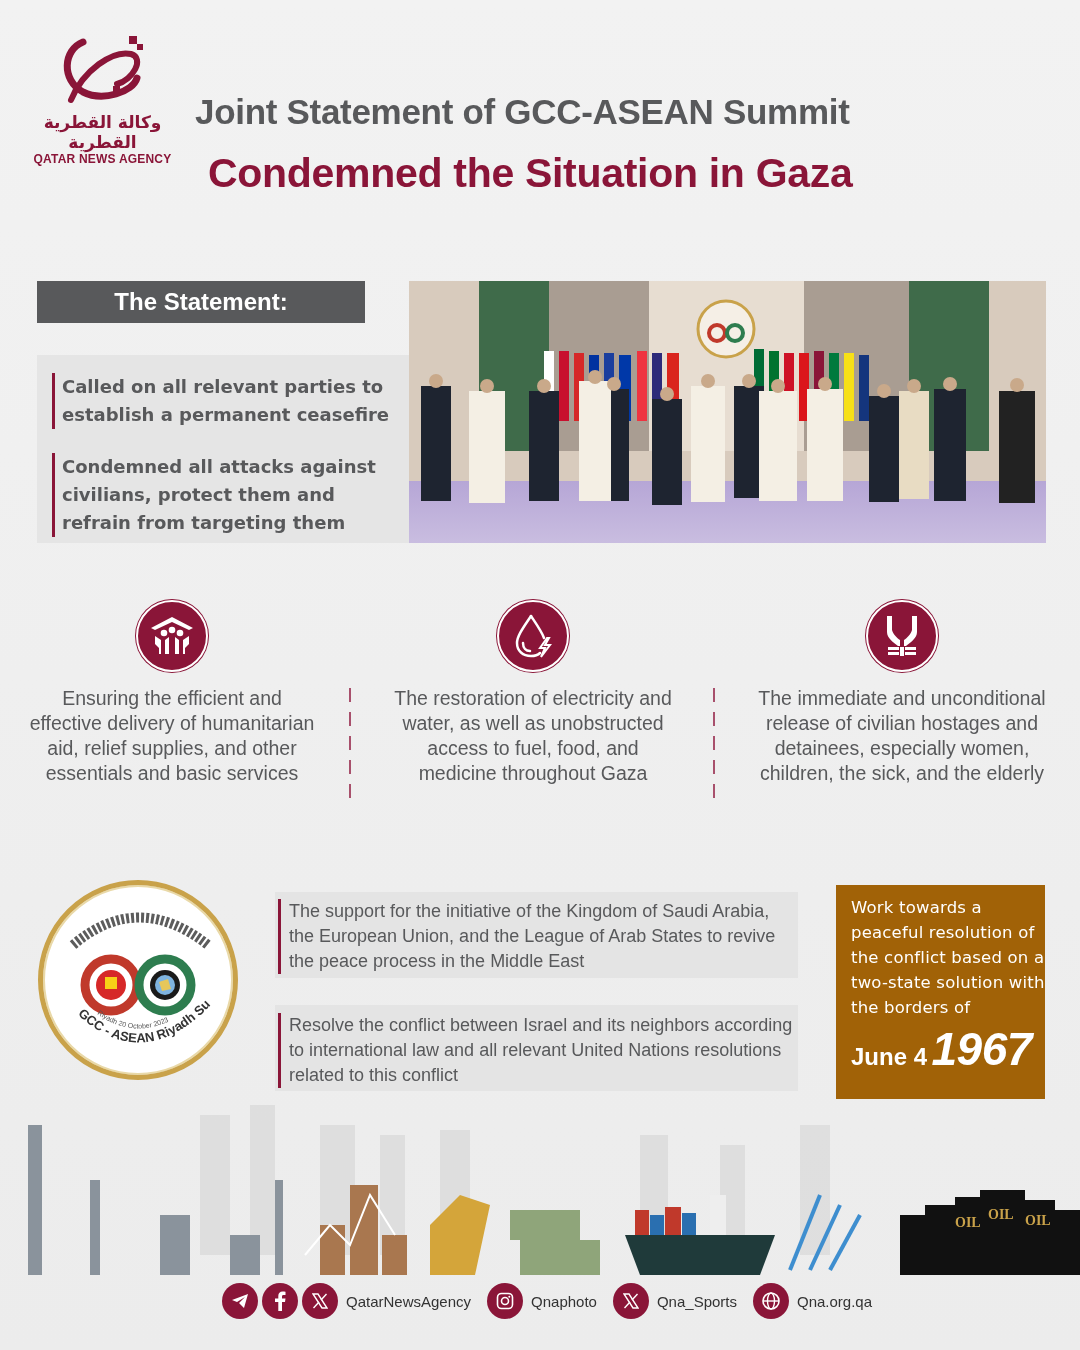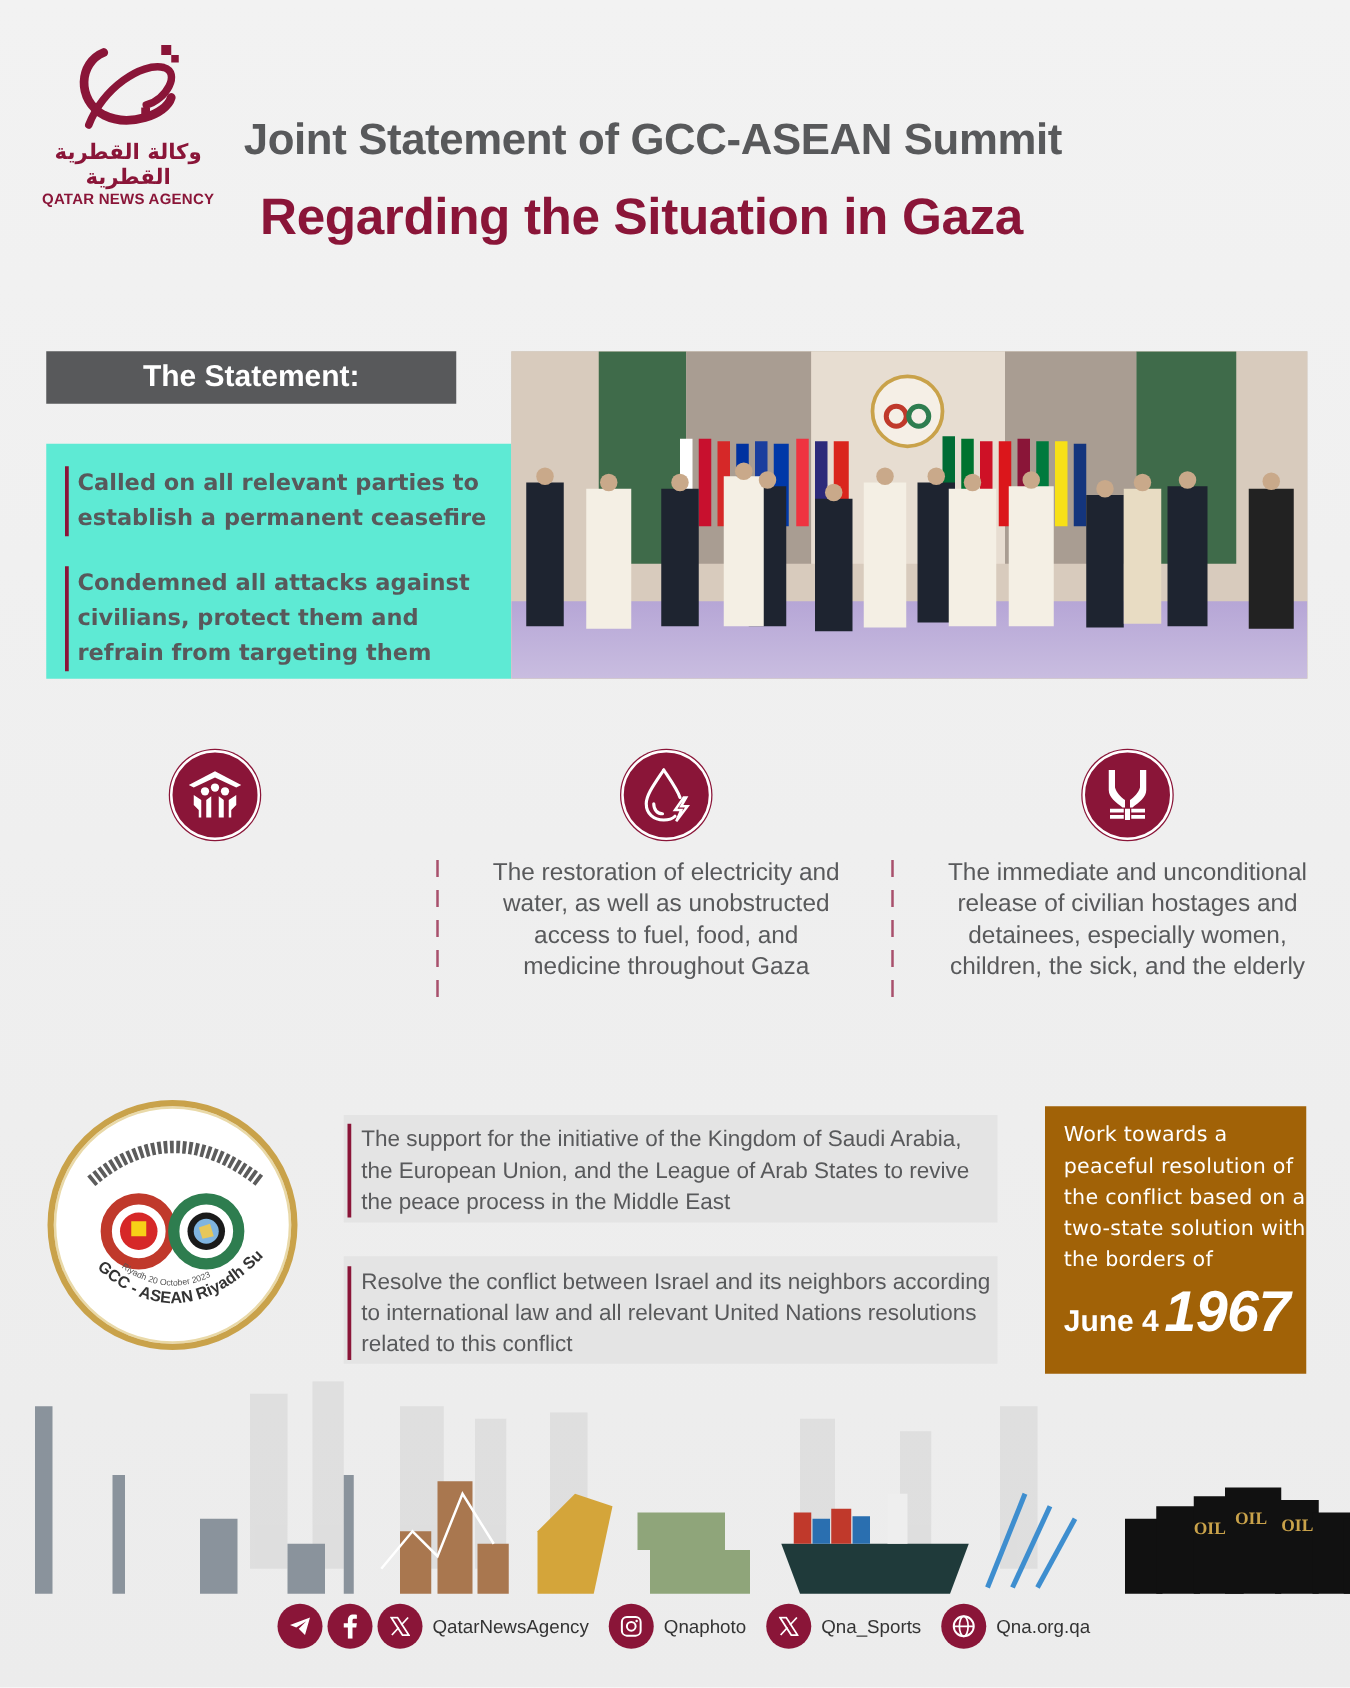--- a/index.html
+++ b/index.html
@@ -17,21 +17,21 @@
   .logo svg { display: block; margin: 0 auto; }
   .logo-ar { font-family: "DejaVu Sans", sans-serif; font-size: 17px; color: #8a1538; font-weight: bold; margin-top: 2px; direction: rtl; }
   .logo-en { font-family: "Liberation Sans", sans-serif; font-size: 12px; color: #8a1538; font-weight: bold; letter-spacing: 0.2px; }
 
   
   .title1 { left: 195px; top: 92px; width: 700px; font-family: "Liberation Sans", sans-serif; font-weight: bold; font-size: 35px; color: #58595b; letter-spacing: -0.3px; }
   .title2 { left: 208px; top: 150px; width: 700px; font-family: "Liberation Sans", sans-serif; font-weight: bold; font-size: 41px; color: #8a1538; letter-spacing: -0.3px; }
 
   
   .stmt-head { left: 37px; top: 281px; width: 328px; height: 42px; background: #58595b; color: #fff; font-family: "Liberation Sans", sans-serif; font-weight: bold; font-size: 24px; text-align: center; line-height: 42px; }
-  .stmt-box { left: 37px; top: 355px; width: 372px; height: 188px; background: #5eead4; }
+  .stmt-box { left: 37px; top: 355px; width: 372px; height: 188px; background: #e5e5e5; }
   .bullet { position: absolute; left: 15px; border-left: 3px solid #8a1538; padding-left: 7px; font-family: "DejaVu Sans", sans-serif; font-size: 18px; line-height: 28px; color: #58595b; font-weight: bold; }
   .photo { left: 409px; top: 281px; width: 637px; height: 262px; overflow: hidden; background: #cfc6bb; }
 
   
   .col { position: absolute; top: 600px; width: 290px; text-align: center; }
   .icon-circle { width: 72px; height: 72px; border-radius: 50%; background: #8a1538; border: 2px solid #fff; box-shadow: 0 0 0 1px #8a1538; margin: 0 auto; display: flex; align-items: center; justify-content: center; }
   .col-text { margin-top: 14px; font-family: "Liberation Sans", sans-serif; font-size: 19.5px; line-height: 25px; color: #58595b; }
   .divider { position: absolute; top: 688px; width: 2px; height: 110px; background: repeating-linear-gradient(180deg, #a8506c 0 14px, transparent 14px 24px); }
 
   
@@ -59,21 +59,21 @@
     <path d="M18 70 C30 40, 60 20, 78 24 C92 28, 80 50, 64 54" fill="none" stroke="#8a1538" stroke-width="6" stroke-linecap="round"></path>
     <rect x="76" y="6" width="8" height="8" fill="#8a1538"></rect>
     <rect x="84" y="14" width="6" height="6" fill="#8a1538"></rect>
     <rect x="60" y="56" width="7" height="7" fill="#8a1538"></rect>
   </svg>
   <div class="logo-ar">وكالة القطرية القطرية</div>
   <div class="logo-en">QATAR NEWS AGENCY</div>
 </div>
 
 <div class="abs title1">Joint Statement of GCC-ASEAN Summit</div>
-<div class="abs title2">Regarding the Situation in Gaza</div>
+<div class="abs title2">Condemned the Situation in Gaza</div>
 
 <div class="abs stmt-head">The Statement:</div>
 <div class="abs stmt-box">
   <div class="bullet" style="top:18px; width:340px;">Called on all relevant parties to establish a permanent ceasefire</div>
   <div class="bullet" style="top:98px; width:350px;">Condemned all attacks against civilians, protect them and refrain from targeting them</div>
 </div>
 
 <div class="abs photo">
   <svg width="637" height="262" viewBox="0 0 637 262">
     <defs>
@@ -151,20 +151,21 @@
 <div class="col" style="left:27px;">
   <div class="icon-circle">
     <svg width="50" height="44" viewBox="0 0 50 44">
       <path d="M4 14 L25 3 L46 14 L42 16 L25 8 L8 16 Z" fill="#fff"></path>
       <circle cx="17" cy="19" r="3.3" fill="#fff"></circle>
         <circle cx="25" cy="16" r="3.3" fill="#fff"></circle>
         <circle cx="33" cy="19" r="3.3" fill="#fff"></circle>
       <path d="M8 22 L14 26 L14 40 L18 40 L18 26 L22 23 L22 40 L28 40 L28 23 L32 26 L32 40 L36 40 L36 26 L42 22 L42 30 L38 34 L38 40 L12 40 L12 34 L8 30 Z" fill="#fff"></path>
     </svg>
   </div>
+  <div class="col-text">Ensuring the efficient and effective delivery of humanitarian aid, relief supplies, and other essentials and basic services</div>
 </div>
 <div class="divider" style="left:349px;"></div>
 
 <div class="col" style="left:388px;">
   <div class="icon-circle">
     <svg width="44" height="48" viewBox="0 0 44 48">
       <path d="M20 4 C12 16, 6 24, 6 31 C6 39, 12 44, 20 44 C24 44, 27 43, 29 41" fill="none" stroke="#fff" stroke-width="2.5" stroke-linecap="round"></path>
       <path d="M20 4 C26 13, 31 20, 33 26" fill="none" stroke="#fff" stroke-width="2.5" stroke-linecap="round"></path>
       <path d="M12 31 C12 36, 15 39, 19 39" fill="none" stroke="#fff" stroke-width="2.5" stroke-linecap="round"></path>
       <path d="M36 26 L29 36 L34 36 L30 45 L39 33 L34 33 L38 26 Z" fill="none" stroke="#fff" stroke-width="2"></path>

